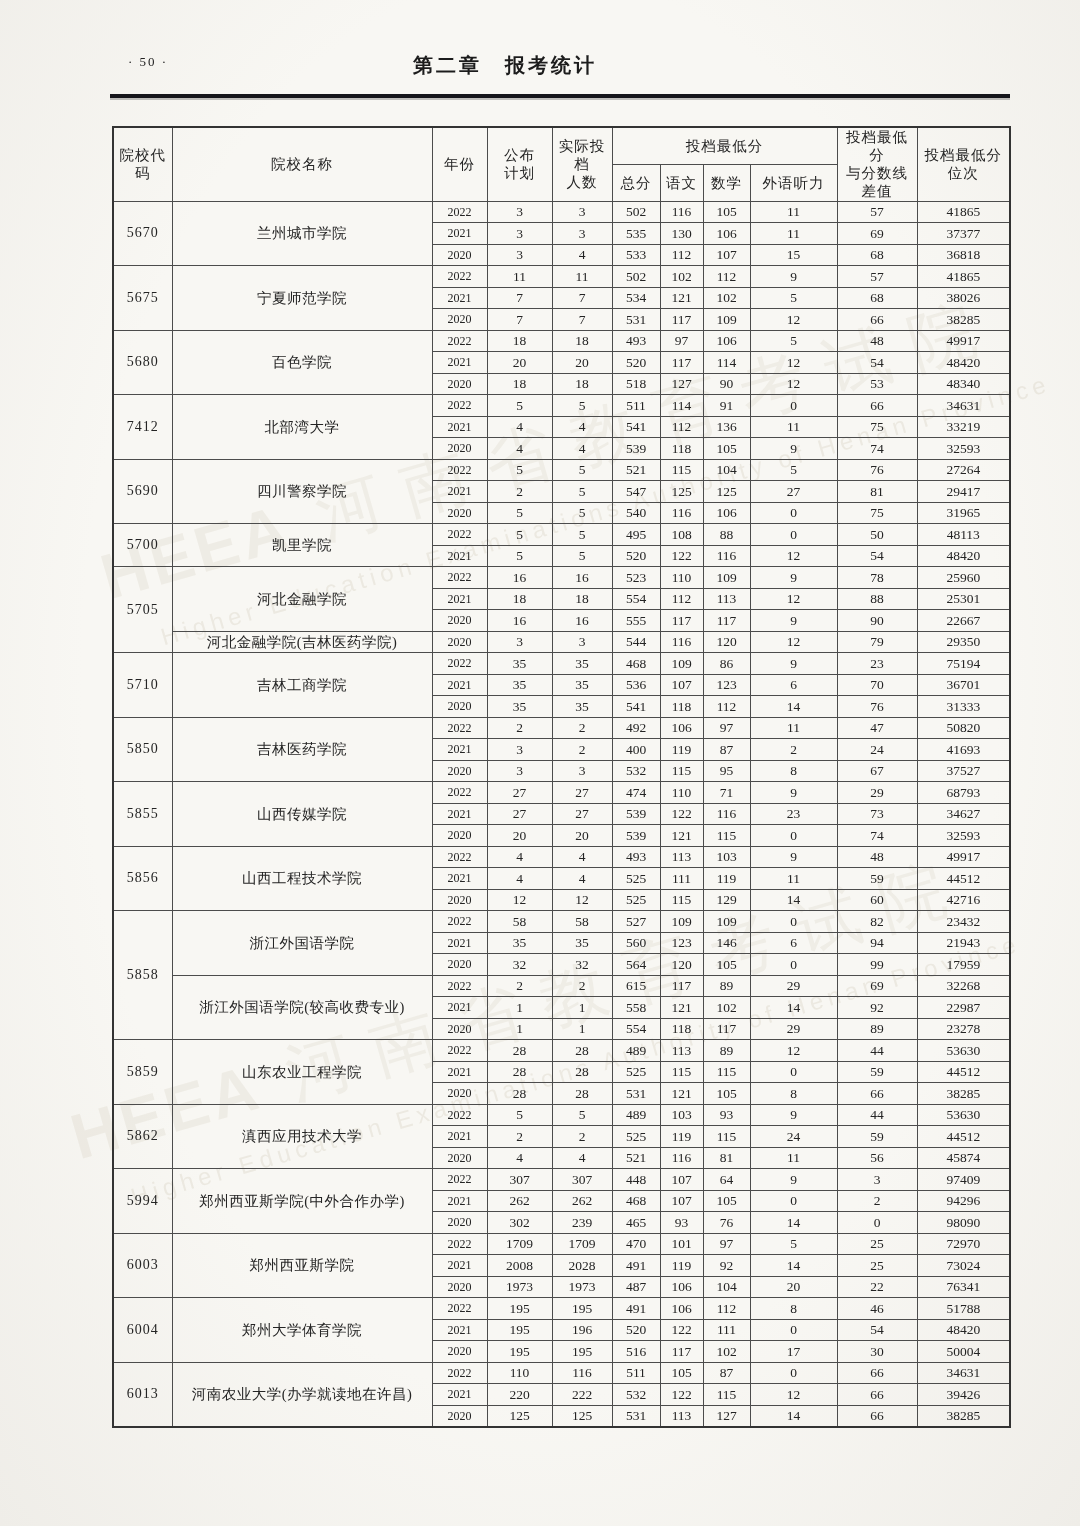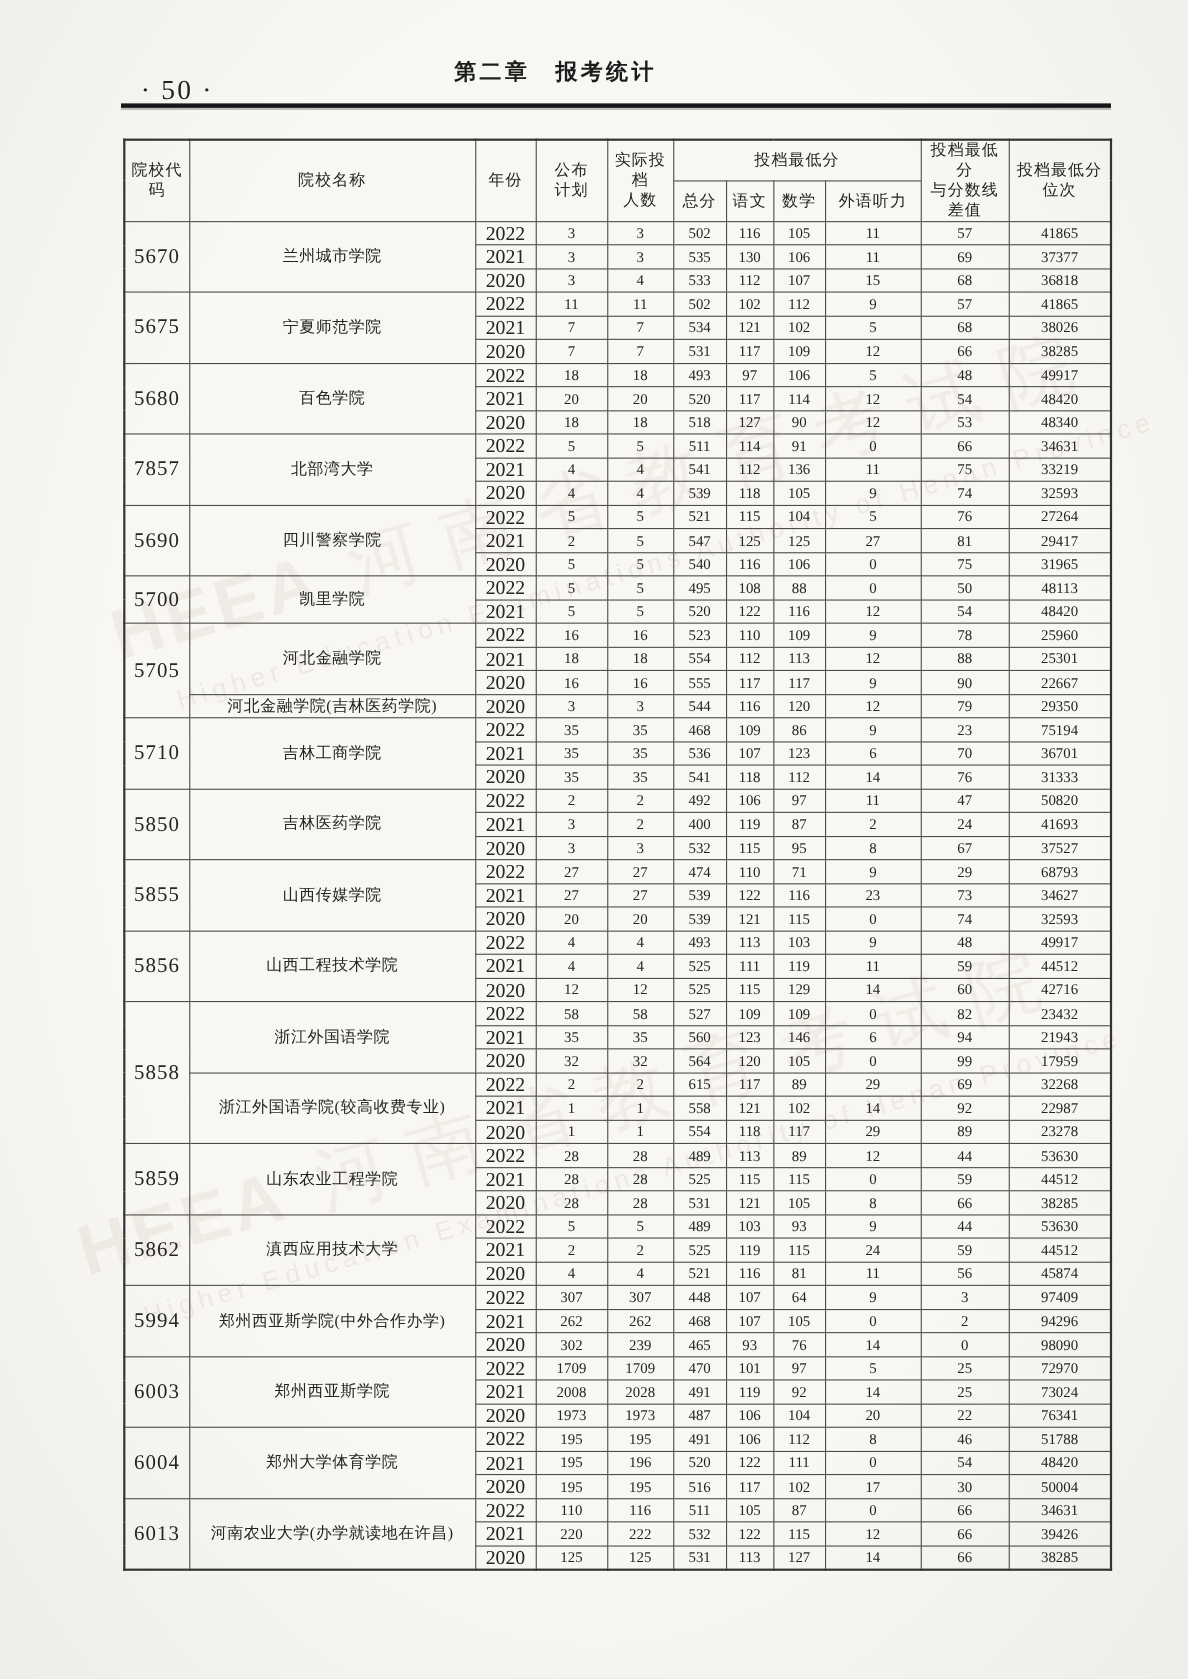--- a/index.html
+++ b/index.html
@@ -9,22 +9,22 @@
     font-family:"Liberation Serif","DejaVu Serif",serif;
     position:relative;overflow:hidden;
   }
   .page{
     position:absolute;inset:0;
     background:radial-gradient(ellipse at 50% 45%, #f8f7f3 60%, #efede8 100%);
     color:#2b2b2b;
   }
   
   .page-number{
-    position:absolute;left:128px;top:69px;
-    font-size:25px;letter-spacing:2px;color:#222;
+    position:absolute;left:128px;top:54px;
+    font-size:13px;letter-spacing:2px;color:#222;
   }
   .chapter-title{
     position:absolute;left:0;right:70px;top:52px;
     text-align:center;font-size:20px;font-weight:bold;color:#1c1c1c;
     font-family:"Liberation Sans","DejaVu Sans",sans-serif;
     letter-spacing:3px;
   }
   .header-rule{
     position:absolute;left:110px;top:94px;width:900px;height:4px;
     background:#15151a;
@@ -62,22 +62,22 @@
   table.stats{border:2px solid #333;}
   thead th{
     font-weight:normal;font-size:14.5px;letter-spacing:1px;
     white-space:pre-line;line-height:1.25;
     height:27px;
   }
   tbody td{font-size:13.5px;height:20.5px;line-height:1;}
   td.name-cell{
     text-align:left;padding-left:9px;font-size:14.5px;letter-spacing:.5px;margin-left:27px;
   }
-  td.code-cell{font-size:19px;letter-spacing:1px;}
-  td.year-cell{font-size:18px;}
+  td.code-cell{font-size:14px;letter-spacing:1px;}
+  td.year-cell{font-size:12px;}
 </style>
 </head>
 <body>
 
 <div class="page">
 
   <div class="watermark wm1">
     <div class="wm-row">
       <span class="wm-logo">HEEA</span>
       <span class="wm-cn">河南省教育考试院</span>
@@ -232,21 +232,21 @@
           <td class="plan-cell">18</td>
           <td class="actual-cell">18</td>
           <td class="total-cell">518</td>
           <td class="chinese-cell">127</td>
           <td class="math-cell">90</td>
           <td class="listening-cell">12</td>
           <td class="diff-cell">53</td>
           <td class="rank-cell">48340</td>
         </tr>
         <tr>
-          <td rowspan="3" class="code-cell">7857</td>
+          <td rowspan="3" class="code-cell">7412</td>
           <td rowspan="3" class="name-cell">北部湾大学</td>
           <td class="year-cell">2022</td>
           <td class="plan-cell">5</td>
           <td class="actual-cell">5</td>
           <td class="total-cell">511</td>
           <td class="chinese-cell">114</td>
           <td class="math-cell">91</td>
           <td class="listening-cell">0</td>
           <td class="diff-cell">66</td>
           <td class="rank-cell">34631</td>

